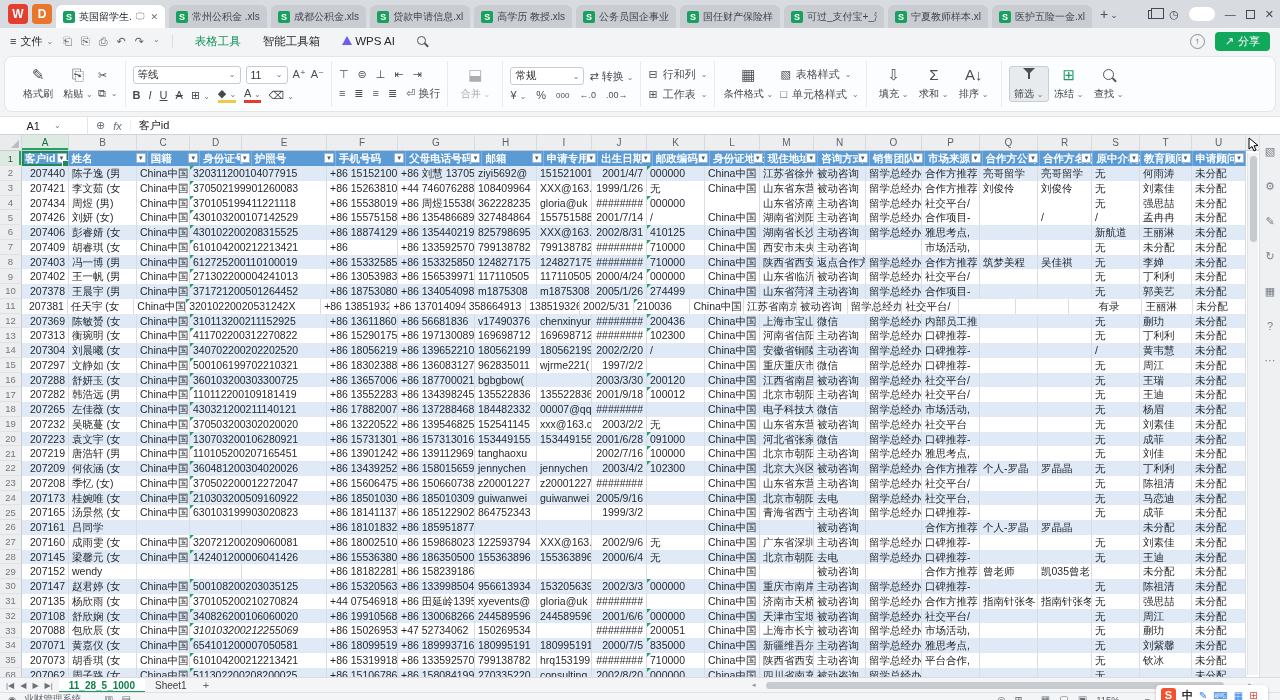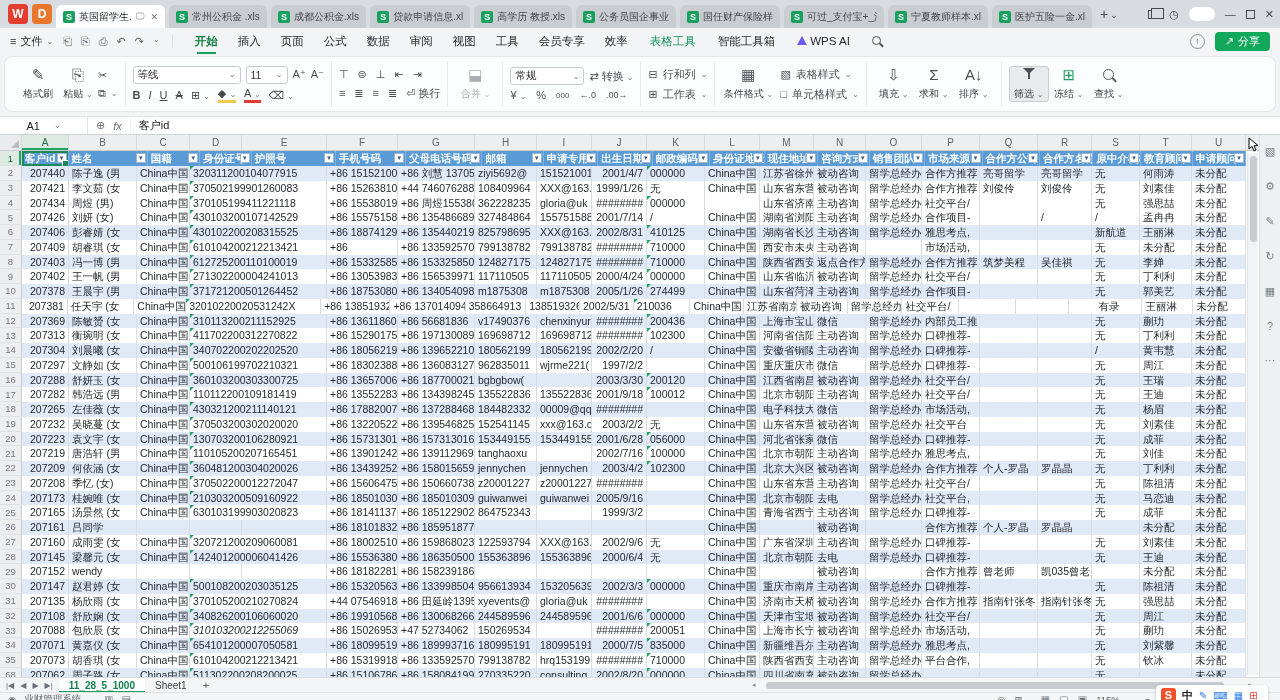--- a/index.html
+++ b/index.html
@@ -191,32 +191,20 @@
         <span class="caret">⌄</span>
       </div>
     <div class="qicons">
       <span>⎗</span>
       <span>⎘</span>
       <span>⎙</span>
       <span>↶</span>
       <span>↷</span>
       <span class="caret">⌄</span>
     </div>
-    <div id="menuitems" style="display:flex;">
-        <div class="menuitem active">开始</div>
-        <div class="menuitem">插入</div>
-        <div class="menuitem">页面</div>
-        <div class="menuitem">公式</div>
-        <div class="menuitem">数据</div>
-        <div class="menuitem">审阅</div>
-        <div class="menuitem">视图</div>
-        <div class="menuitem">工具</div>
-        <div class="menuitem">会员专享</div>
-        <div class="menuitem">效率</div>
-      </div>
     <div class="menuitem green">表格工具</div>
     <div class="menuitem">智能工具箱</div>
     <div class="menuitem"><span class="ai-logo"></span><span>WPS AI</span></div>
     <div class="menuitem"><span class="lens"></span></div>
     <div class="mright">
       <div class="circle-up">↑</div>
       <div class="sharebtn">
           <span>↗</span>
           <span>分享</span>
         </div>
@@ -803,21 +791,21 @@
         <div class="grow drow band">
           <div class="rnum">18</div>
           <div class="dc r" style="width: 47px;">207265</div>
           <div class="dc" style="width: 68px;">左佳薇 (女</div>
           <div class="dc" style="width: 53px;">China中国</div>
           <div class="dc ovf tri" style="width: 52px;">430321200211140121</div>
           <div class="dc" style="width: 85px;"></div>
           <div class="dc" style="width: 71px;">+86 17882007</div>
           <div class="dc" style="width: 77px;">+86 1372884680</div>
           <div class="dc" style="width: 62px;">184482332</div>
-          <div class="dc" style="width: 55px;">00009@qq</div>
+          <div class="dc" style="width: 55px;">00007@qq</div>
           <div class="dc r" style="width: 55px;">########</div>
           <div class="dc" style="width: 58px;"></div>
           <div class="dc" style="width: 55px;">China中国</div>
           <div class="dc" style="width: 54px;">电子科技大</div>
           <div class="dc" style="width: 52px;">微信</div>
           <div class="dc" style="width: 56px;">留学总经办</div>
           <div class="dc" style="width: 58px;">市场活动,</div>
           <div class="dc" style="width: 58px;"></div>
           <div class="dc" style="width: 54px;"></div>
           <div class="dc" style="width: 48px;">无</div>
@@ -853,21 +841,21 @@
           <div class="dc r" style="width: 47px;">207223</div>
           <div class="dc" style="width: 68px;">袁文宇 (女</div>
           <div class="dc" style="width: 53px;">China中国</div>
           <div class="dc ovf tri" style="width: 52px;">130703200106280921</div>
           <div class="dc" style="width: 85px;"></div>
           <div class="dc" style="width: 71px;">+86 15731301</div>
           <div class="dc" style="width: 77px;">+86 1573130169</div>
           <div class="dc" style="width: 62px;">153449155</div>
           <div class="dc" style="width: 55px;">153449155</div>
           <div class="dc r" style="width: 55px;">2001/6/28</div>
-          <div class="dc tri" style="width: 58px;">056000</div>
+          <div class="dc tri" style="width: 58px;">091000</div>
           <div class="dc" style="width: 55px;">China中国</div>
           <div class="dc" style="width: 54px;">河北省张家</div>
           <div class="dc" style="width: 52px;">微信</div>
           <div class="dc" style="width: 56px;">留学总经办</div>
           <div class="dc" style="width: 58px;">口碑推荐-</div>
           <div class="dc" style="width: 58px;"></div>
           <div class="dc" style="width: 54px;"></div>
           <div class="dc" style="width: 48px;">无</div>
           <div class="dc" style="width: 52px;">成菲</div>
           <div class="dc" style="width: 54px;">未分配</div>

